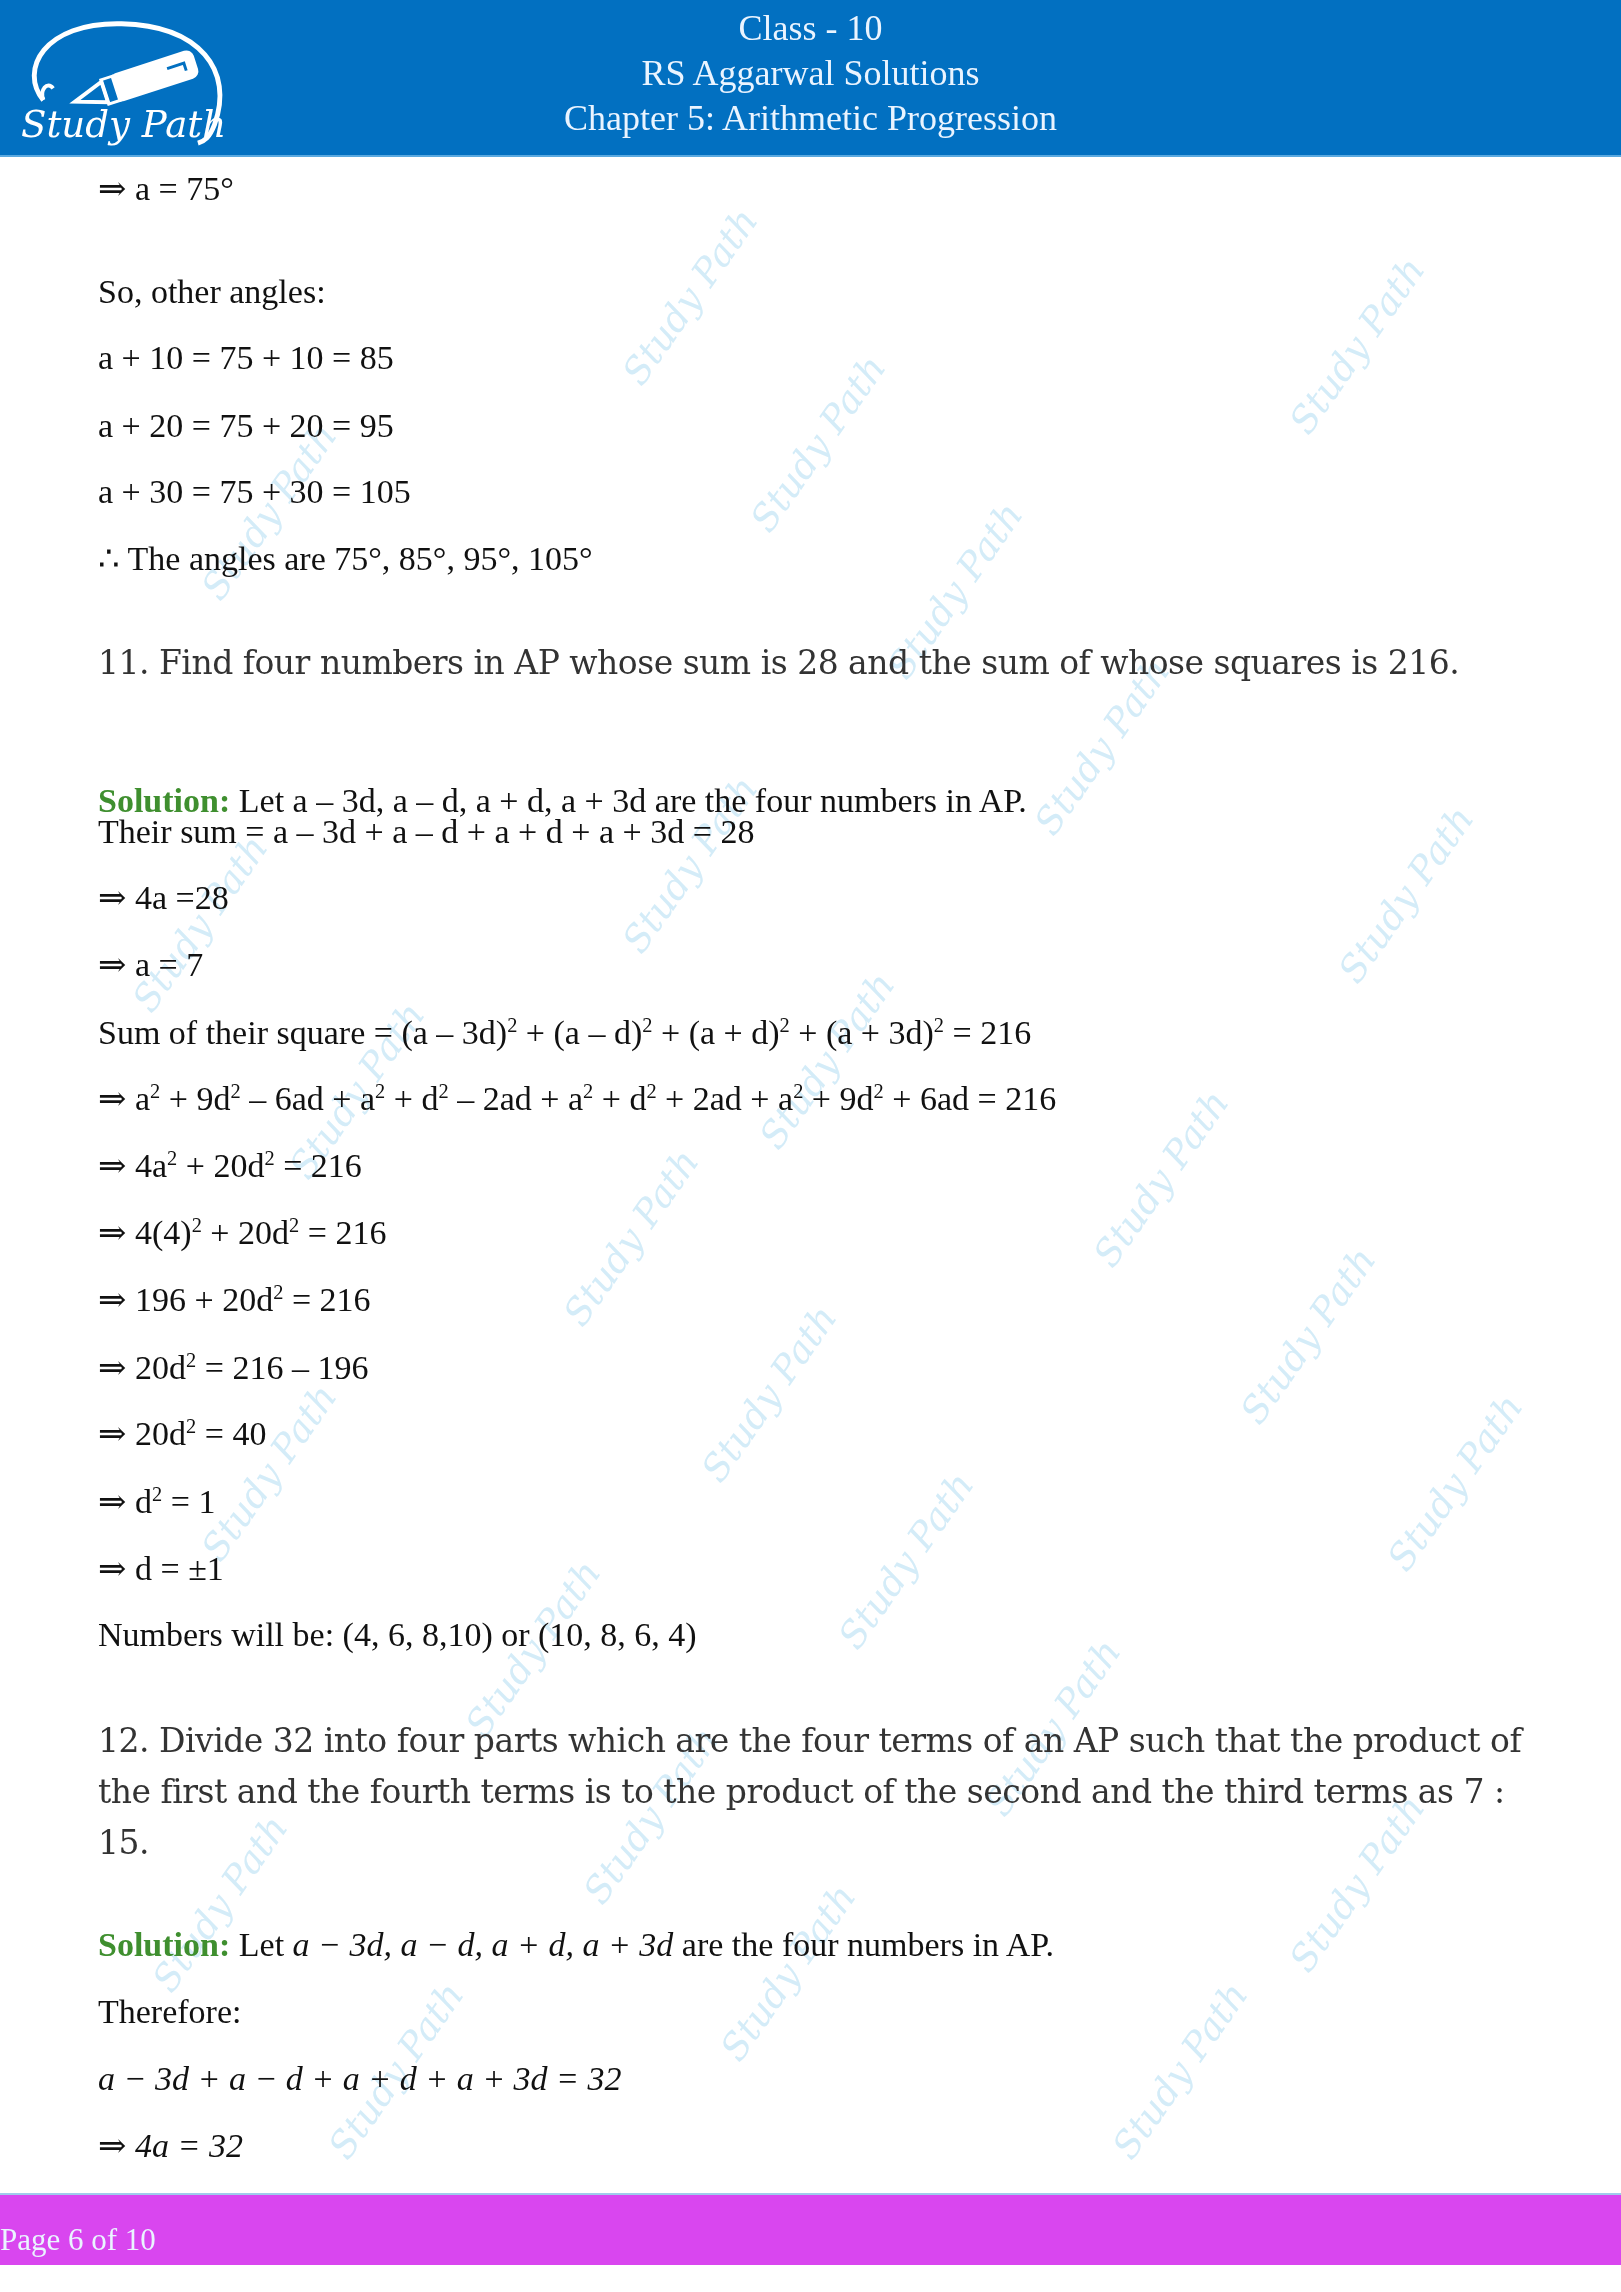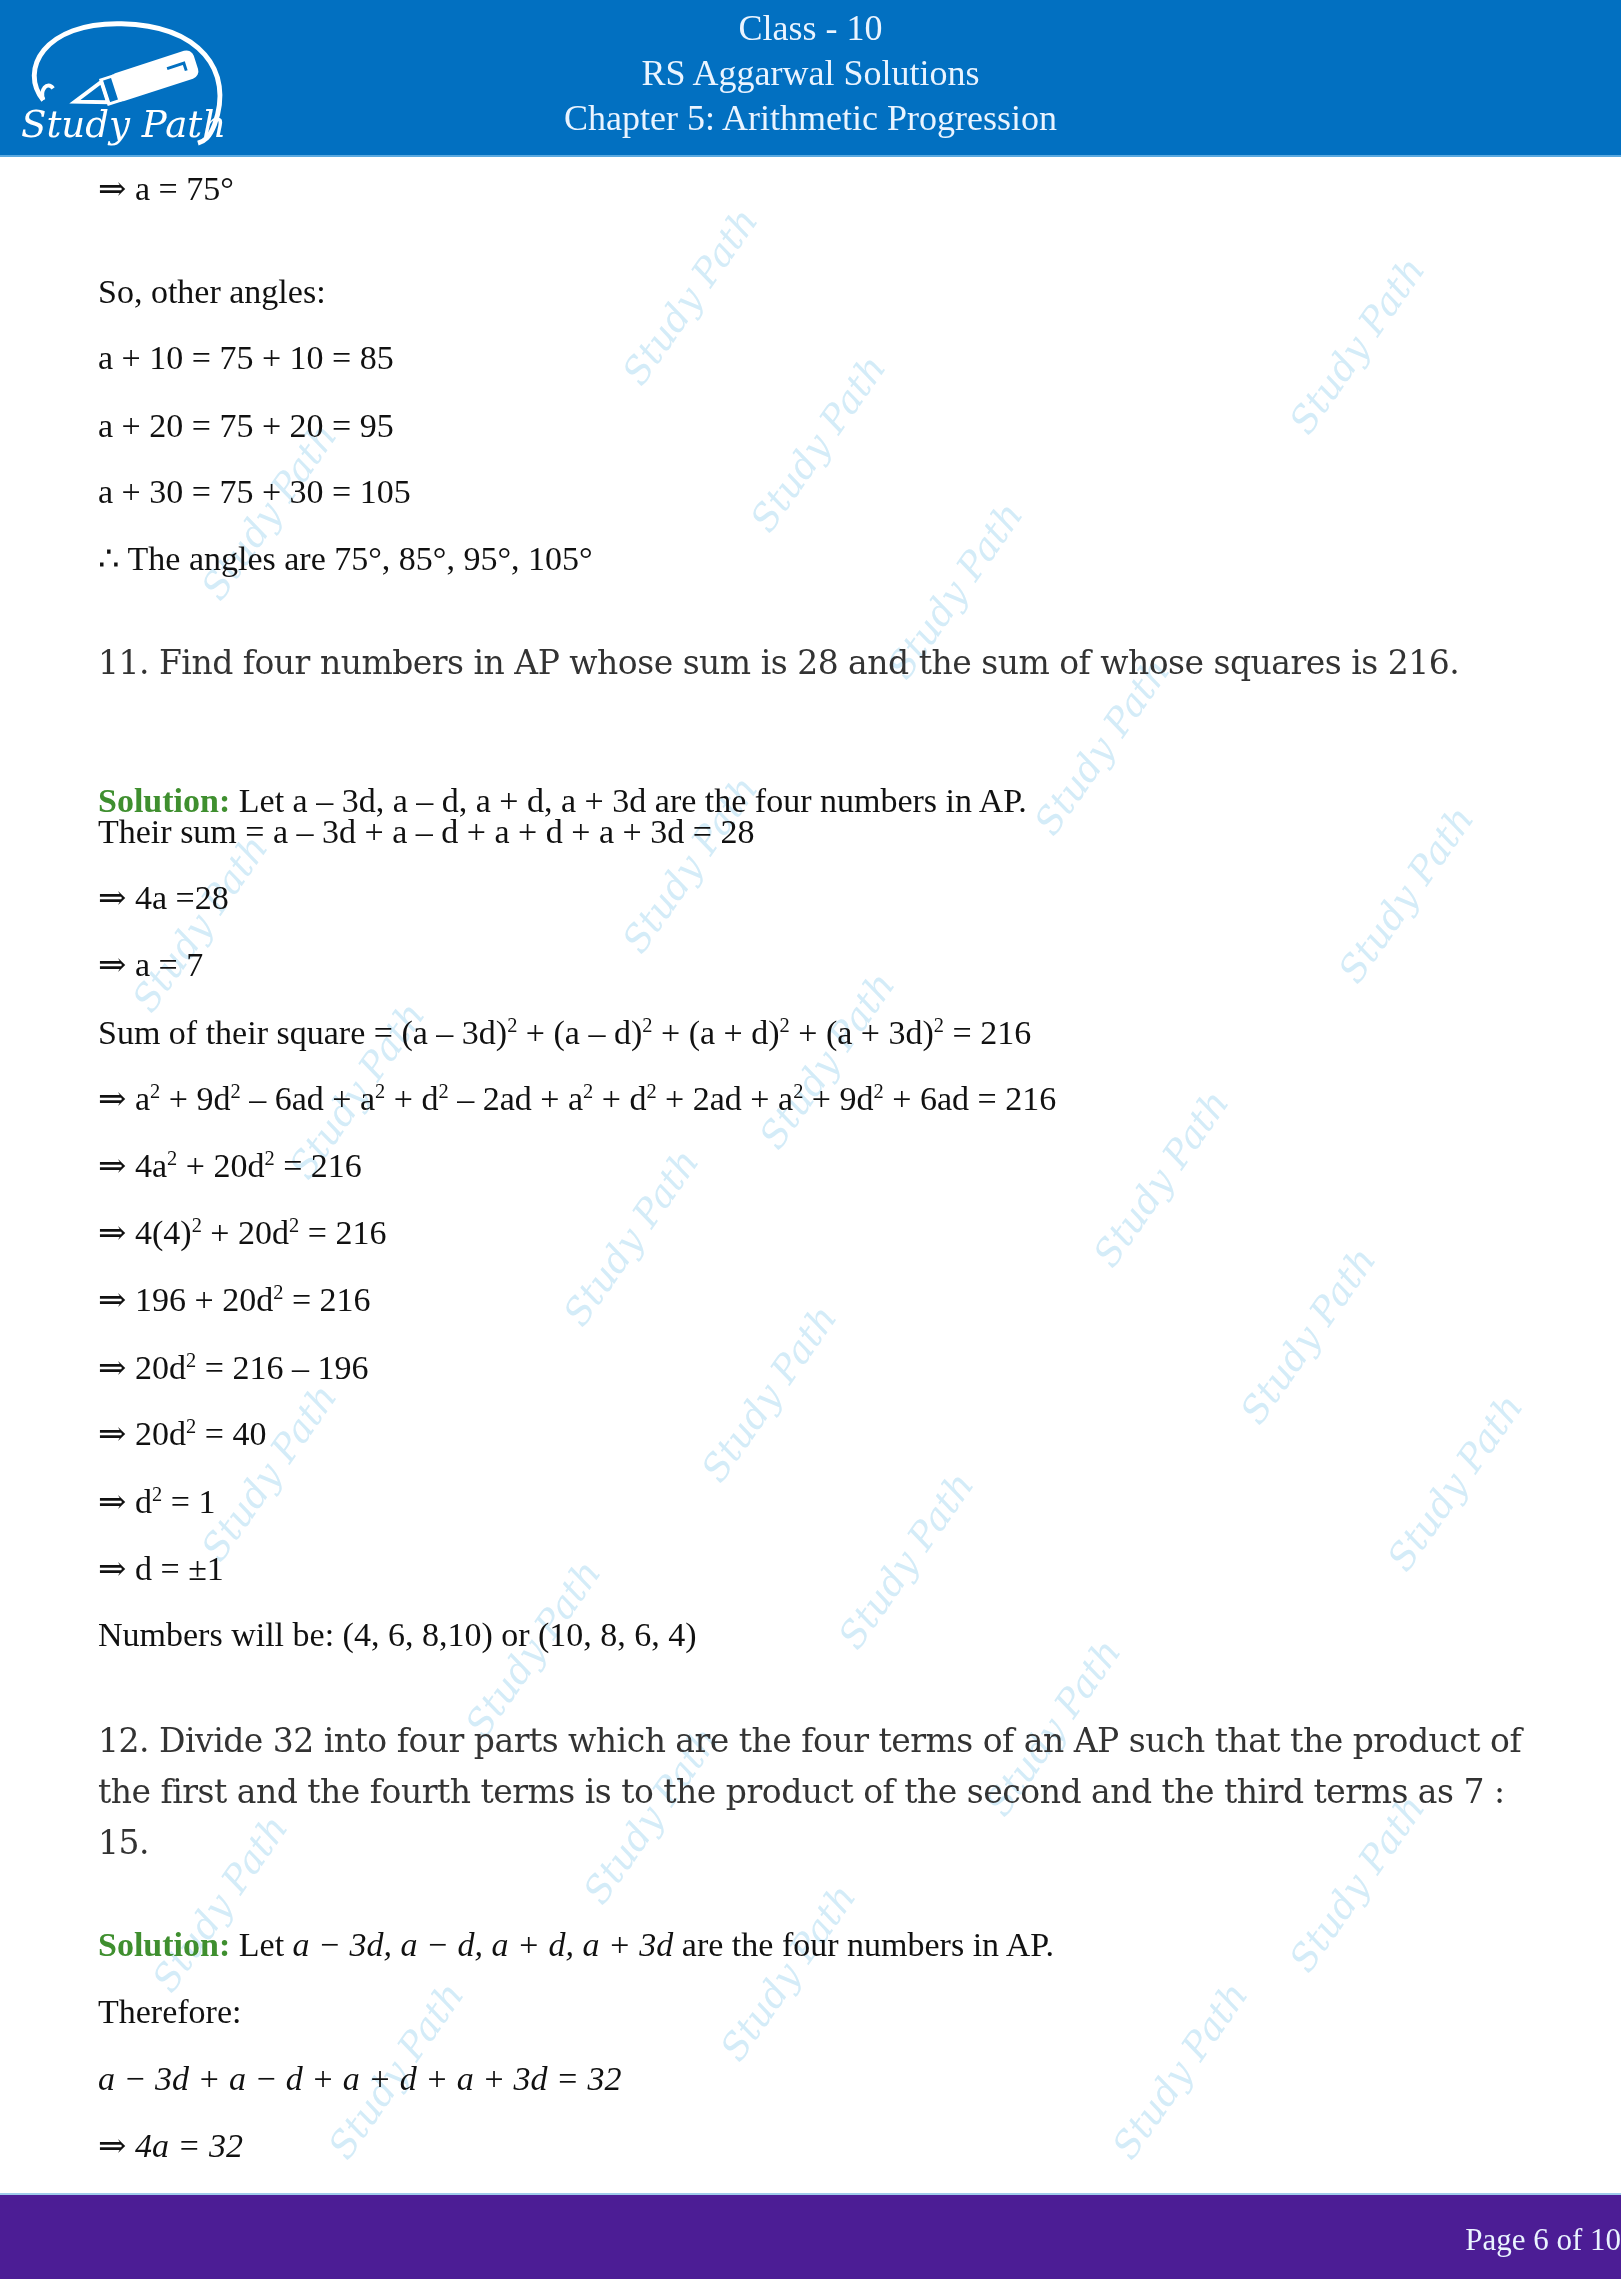--- a/index.html
+++ b/index.html
@@ -12,22 +12,22 @@
   .header-titles div { font-size:36px; line-height:45px; font-family:"Liberation Serif", serif; }
   .watermarks { position:absolute; left:0; top:157px; width:1621px; height:2034px; pointer-events:none; }
   .wm { position:absolute; font-family:"DejaVu Serif", serif; font-style:italic; font-size:37px;
         color:#d4ecf8; transform:rotate(-55deg); white-space:nowrap; }
   .content { position:absolute; left:98px; top:0; width:1431px; }
   .line { position:absolute; left:0; font-size:34px; white-space:nowrap; line-height:43px;text-align:center; }
   .q { font-weight:normal; font-size:33px; color:#333; font-family:"DejaVu Serif", serif; letter-spacing:-0.5px; }
   .sol-label { color:#3f8f2f; font-weight:bold; }
   sup { font-size:60%; vertical-align:super; line-height:0; }
   .it { font-style:italic; }
-  .footer { position:absolute; left:0; top:2193px; width:1621px; height:86px; background:#4c1d95;
-            border-top:2.9px solid #9fcbeb; box-sizing:border-box; text-align:right; }
+  .footer { position:absolute; left:0; top:2193px; width:1621px; height:72px; background:#d946ef;
+            border-top:2.9px solid #9fcbeb; box-sizing:border-box; text-align:left; }
   .footer span { display:inline-block; margin-top:27.4px; color:#eaf4ff; font-size:31px; }
 </style>
 </head>
 <body>
 
 <div class="header">
   <svg class="logo" viewBox="0 0 230 140">
     <path d="M30 90 C 5 60, 30 10, 110 12 C 190 14, 225 60, 205 115 C 200 128, 195 132, 188 134" fill="none" stroke="#fff" stroke-width="5"></path>
     <path d="M30 90 C 26 80, 34 70, 40 78" fill="none" stroke="#fff" stroke-width="4"></path>
     <g transform="rotate(-18 120 75)">

